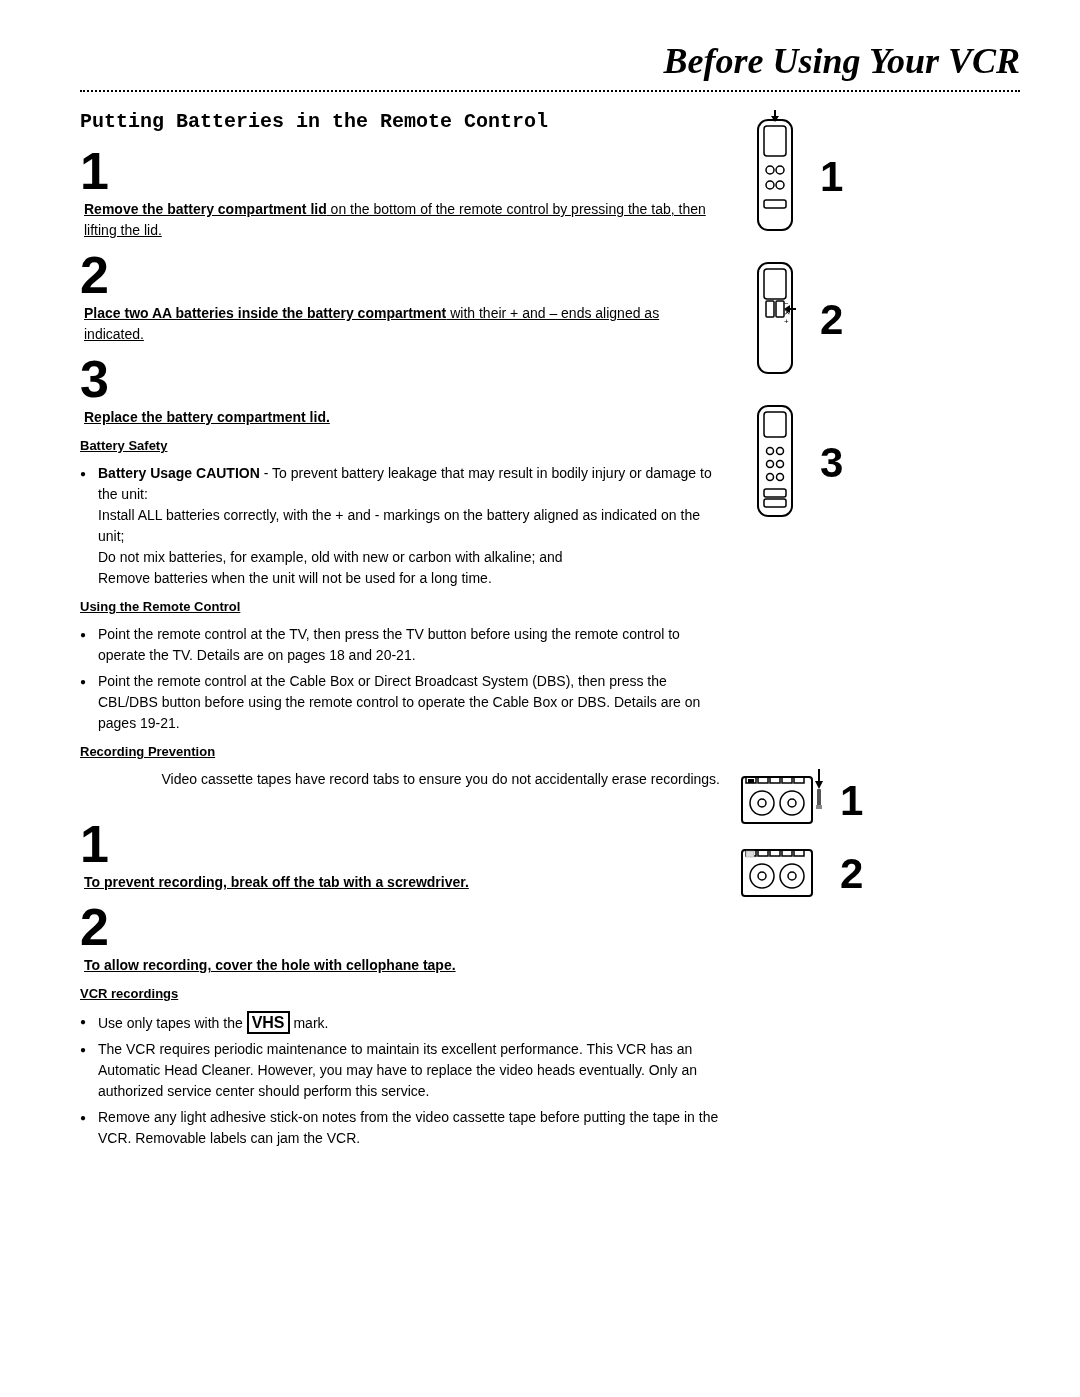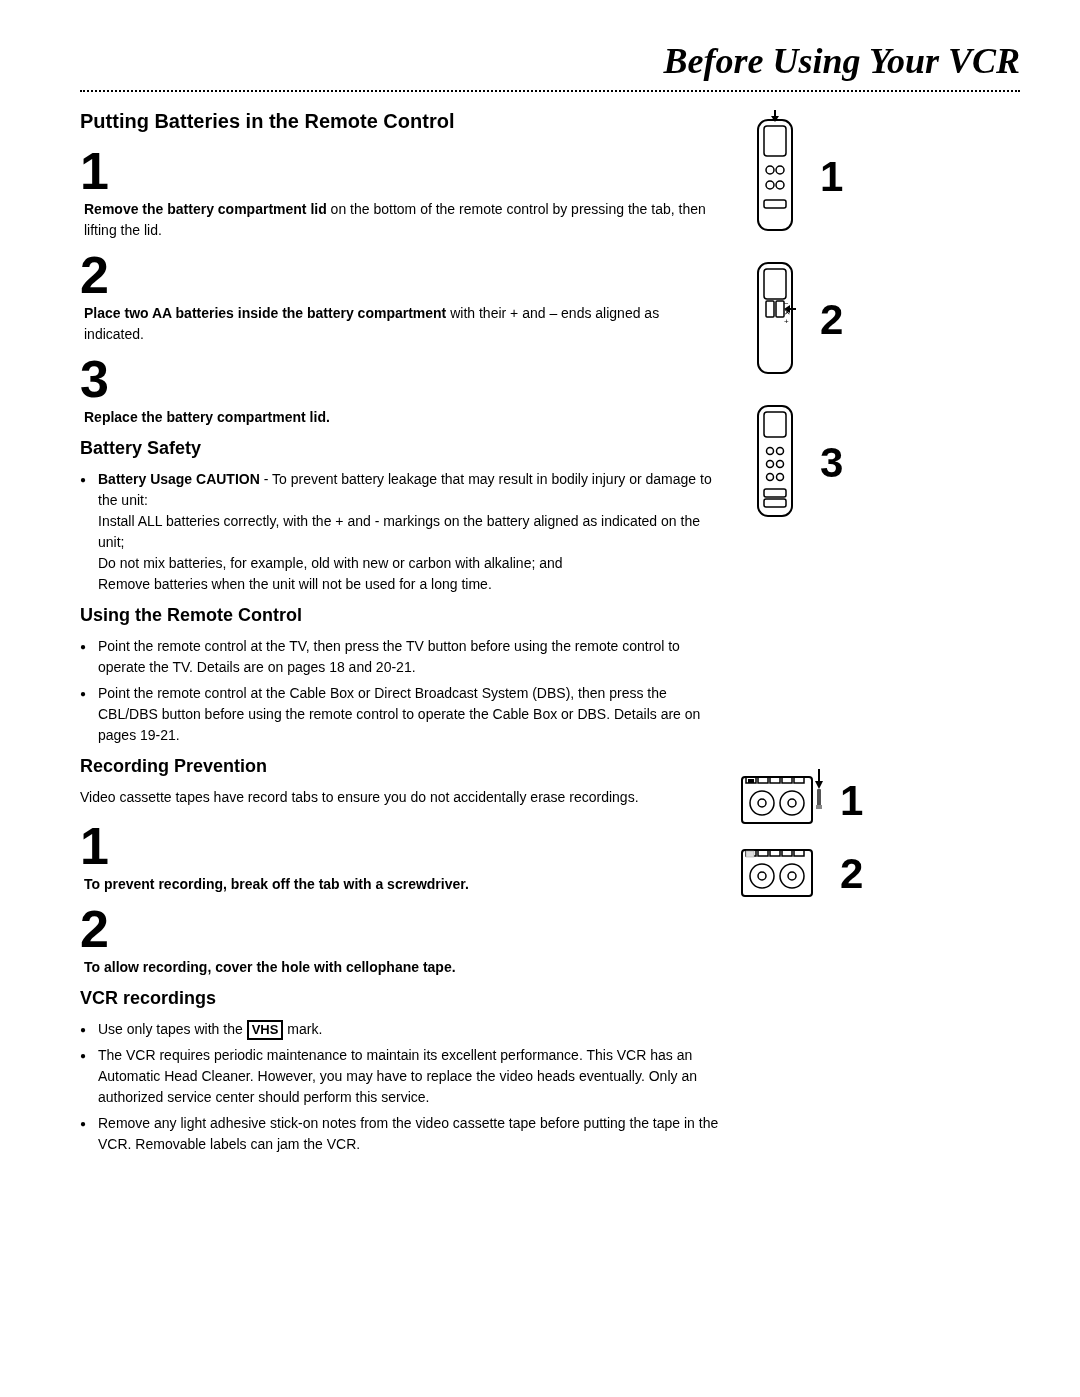--- a/index.html
+++ b/index.html
@@ -45,45 +45,48 @@
     }
     .diagram-col {
       width: 200px;
       display: flex;
       flex-direction: column;
       align-items: flex-start;
       gap: 0;
     }
     
     .section-title {
-      font-size: 18px;
+      font-size: 13px;
       font-weight: bold;
       margin-bottom: 10px;
       margin-top: 6px;
+      text-decoration: underline;
     }
     .section-title-large {
       font-size: 20px;
       font-weight: bold;
       margin-bottom: 12px;
+      font-family: Liberation Mono, monospace;
     }
     
     .step-num {
       font-size: 52px;
       font-weight: bold;
       line-height: 1;
       margin-bottom: 2px;
       margin-top: 8px;
     }
     .step-content {
       margin-bottom: 6px;
       margin-left: 4px;
     }
     .step-content p {
       margin-bottom: 4px;
       line-height: 1.5;
+      text-decoration: underline;
     }
     .bold-label {
       font-weight: bold;
     }
     
     .bullet-list {
       list-style: none;
       padding: 0;
       margin-bottom: 10px;
     }
@@ -99,21 +102,21 @@
       left: 0;
       font-size: 10px;
       top: 3px;
     }
     
     .italic { }
     
     .vhs-mark {
       display: inline-block;
       font-weight: bold;
-      font-size: 13px;
+      font-size: 16px;
       border: 2px solid #000;
       padding: 0 3px;
       line-height: 1.2;
     }
 
     
     .remote-diagrams {
       display: flex;
       flex-direction: column;
       gap: 10px;
@@ -204,21 +207,21 @@
             <span>Point the remote control at the TV, then press the TV button before using the remote control to operate the TV. <span class="italic">Details are on pages 18 and 20-21.</span></span>
           </li>
           <li>
             <span>Point the remote control at the Cable Box or Direct Broadcast System (DBS), then press the CBL/DBS button before using the remote control to operate the Cable Box or DBS. <span class="italic">Details are on pages 19-21.</span></span>
           </li>
         </ul>
       </div>
 
       <div class="section section-gap-sm">
         <div class="section-title">Recording Prevention</div>
-        <p style="margin-bottom:12px; line-height:1.5;">Video cassette tapes have record tabs to ensure you do not accidentally erase recordings.</p>
+        <p style="margin-bottom:28px; line-height:1.5;text-align:right;">Video cassette tapes have record tabs to ensure you do not accidentally erase recordings.</p>
 
         <div class="step-num">1</div>
         <div class="step-content">
           <p>
             <span class="bold-label">To prevent recording, break off the tab with a screwdriver.</span>
           </p>
         </div>
 
         <div class="step-num">2</div>
         <div class="step-content">

